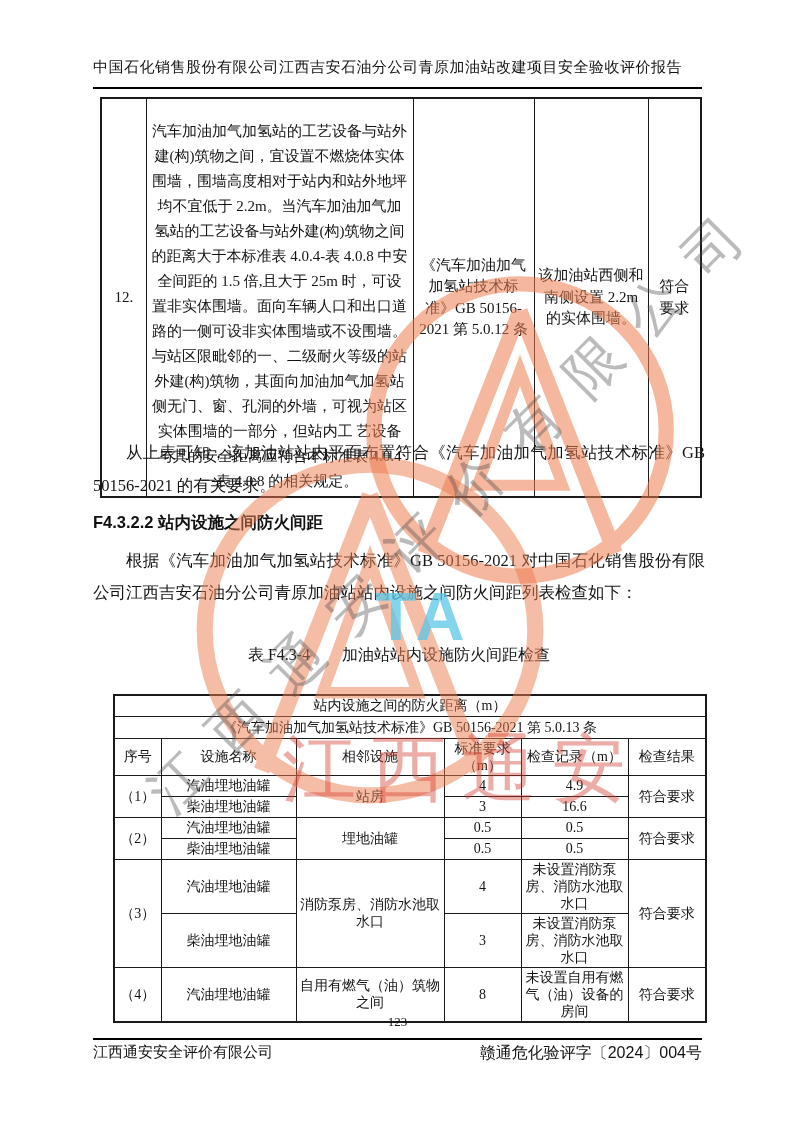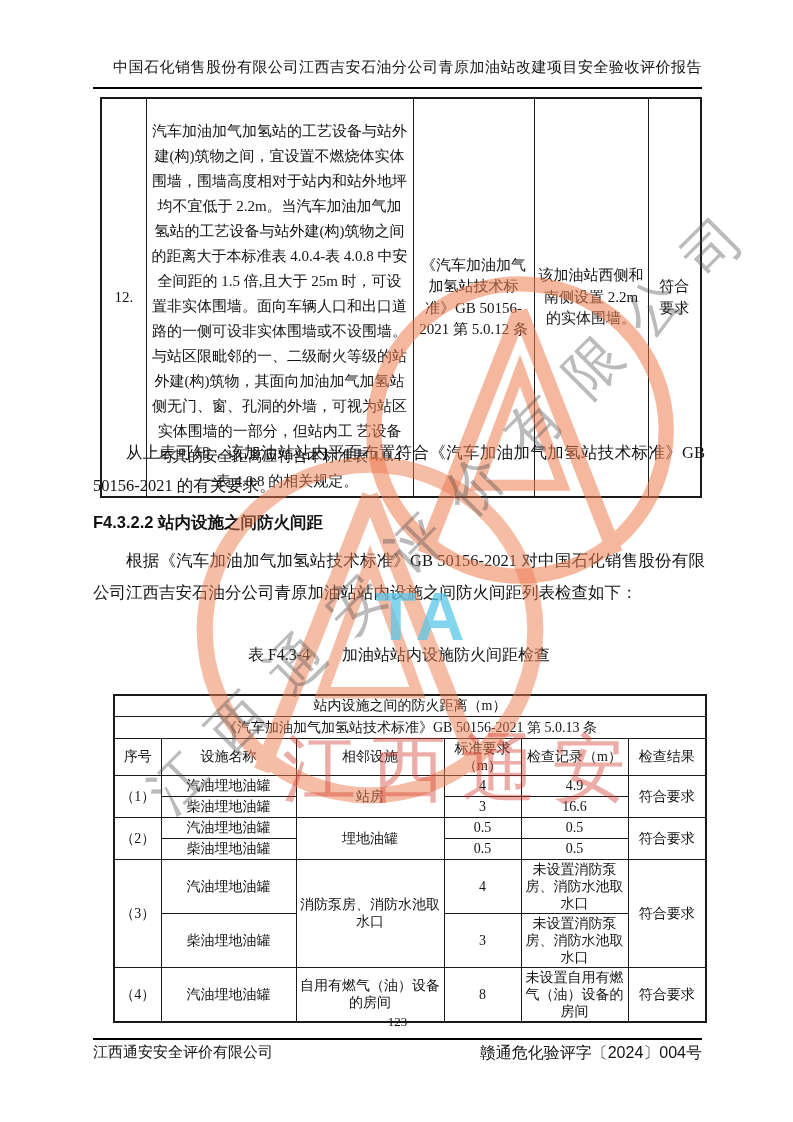--- a/index.html
+++ b/index.html
@@ -4,21 +4,21 @@
 <style>
   html,body{margin:0;padding:0;background:#888;}
   .page{
     position:relative;width:793px;height:1122px;margin:0 auto;
     background:#ffffff;overflow:hidden;
     font-family:"Liberation Serif",serif;color:#111;
   }
   
   .doc-header{
     position:absolute;left:93px;top:58px;width:609px;
-    text-align:right;font-family:"Liberation Sans",sans-serif;
+    text-align:left;font-family:"Liberation Sans",sans-serif;
     font-size:15px;letter-spacing:0.5px;color:#141414;
   }
   .header-rule{
     position:absolute;left:93px;top:87px;width:609px;height:2px;background:#000;
   }
   
   table{border-collapse:collapse;table-layout:fixed;}
   .t1{
     position:absolute;left:100px;top:97px;width:600px;height:340px;
     font-size:15px;border:2px solid #1a1a1a;
@@ -183,21 +183,21 @@
       </tr>
       <tr class="h50">
         <td>柴油埋地油罐</td>
         <td>3</td>
         <td>未设置消防泵房、消防水池取水口</td>
       </tr>
 
       <tr class="h54">
         <td>（4）</td>
         <td>汽油埋地油罐</td>
-        <td>自用有燃气（油）设备的房间</td>
+        <td>自用有燃气（油）筑物之间</td>
         <td>8</td>
         <td>未设置自用有燃气（油）设备的房间</td>
         <td>符合要求</td>
       </tr>
     </tbody>
   </table>
 
   <div class="page-number">123</div>
   <div class="footer-rule"></div>
   <div class="footer-left">江西通安安全评价有限公司</div>

